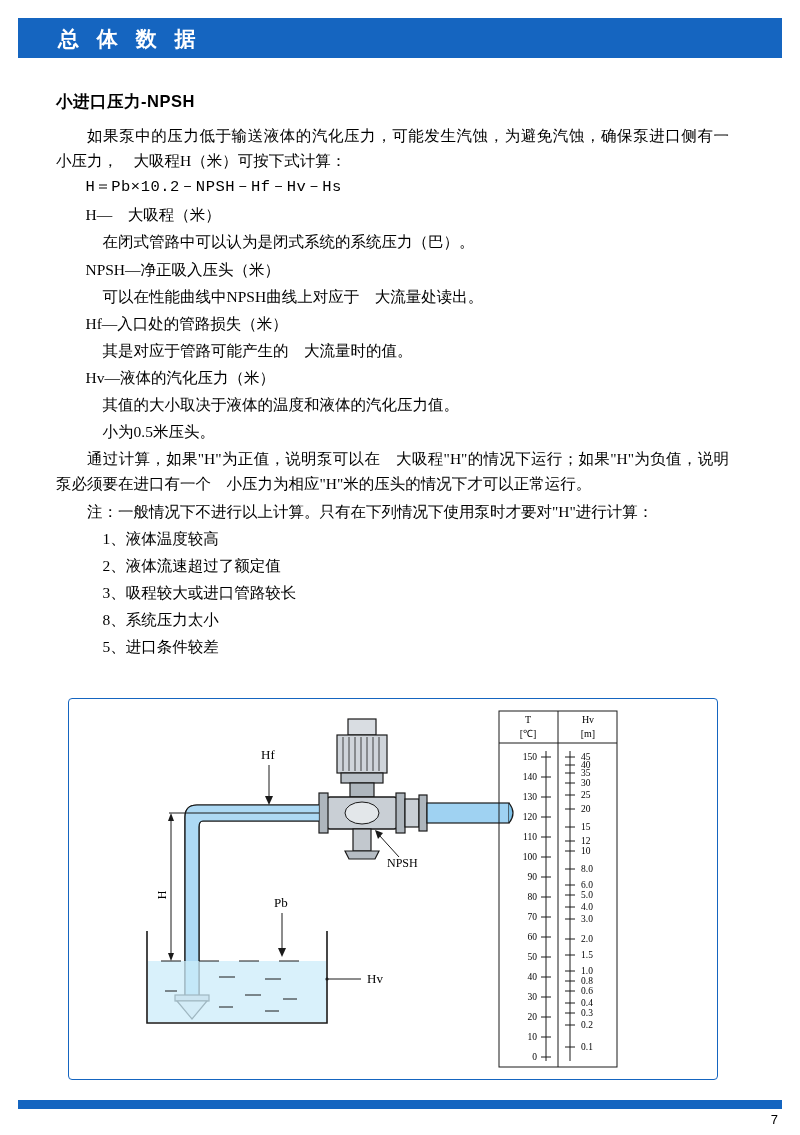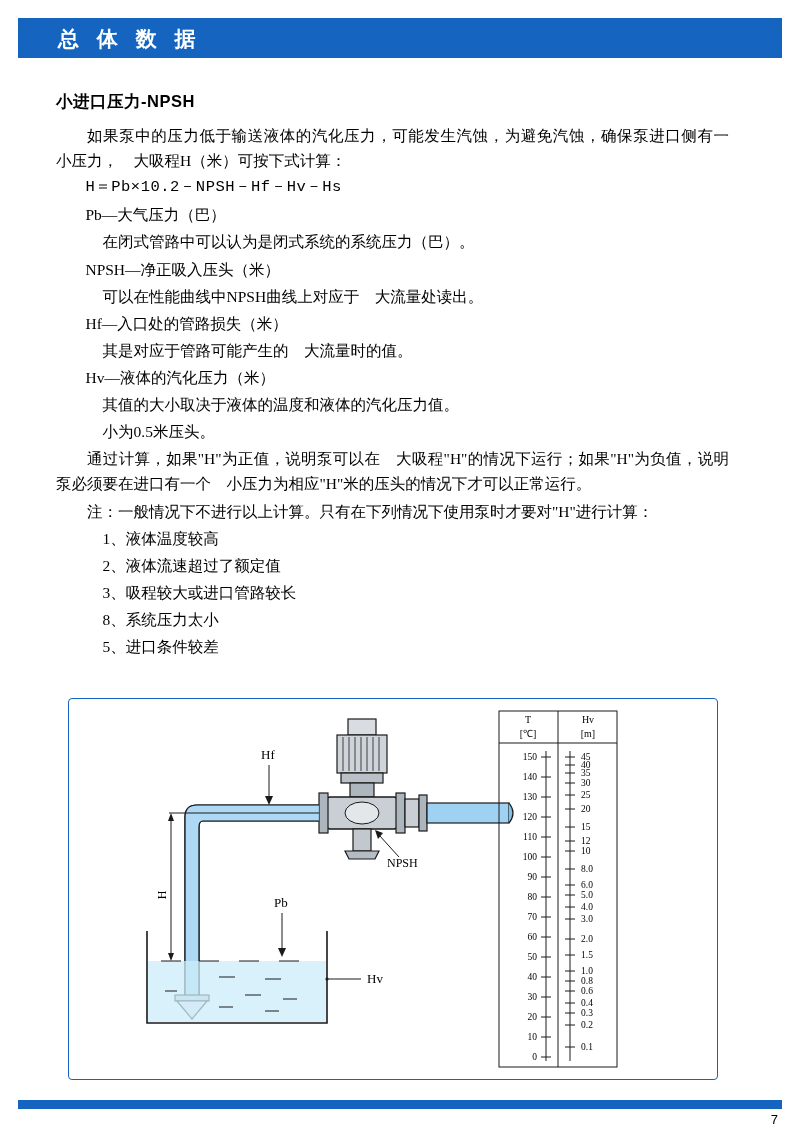--- a/index.html
+++ b/index.html
@@ -101,21 +101,21 @@
 
 <div class="header-band">
   <div class="title">总 体 数 据</div>
 </div>
 
 <div class="content">
   <h2 class="sec-title">小进口压力-NPSH</h2>
 
   <p class="para indent1">如果泵中的压力低于输送液体的汽化压力，可能发生汽蚀，为避免汽蚀，确保泵进口侧有一　小压力，　大吸程H（米）可按下式计算：</p>
   <p class="para indent-l3 formula">H＝Pb×10.2－NPSH－Hf－Hv－Hs</p>
-  <p class="para indent-l3">Pb—大气压力（巴）</p>
+  <p class="para indent-l3">H—　大吸程（米）</p>
   <p class="para indent-l2">在闭式管路中可以认为是闭式系统的系统压力（巴）。</p>
   <p class="para indent-l3">NPSH—净正吸入压头（米）</p>
   <p class="para indent-l2">可以在性能曲线中NPSH曲线上对应于　大流量处读出。</p>
   <p class="para indent-l3">Hf—入口处的管路损失（米）</p>
   <p class="para indent-l2">其是对应于管路可能产生的　大流量时的值。</p>
   <p class="para indent-l3">Hv—液体的汽化压力（米）</p>
   <p class="para indent-l2">其值的大小取决于液体的温度和液体的汽化压力值。</p>
   <p class="para indent-l2">小为0.5米压头。</p>
   <p class="para indent1">通过计算，如果"H"为正值，说明泵可以在　大吸程"H"的情况下运行；如果"H"为负值，说明泵必须要在进口有一个　小压力为相应"H"米的压头的情况下才可以正常运行。</p>
   <p class="para indent1">注：一般情况下不进行以上计算。只有在下列情况下使用泵时才要对"H"进行计算：</p>

